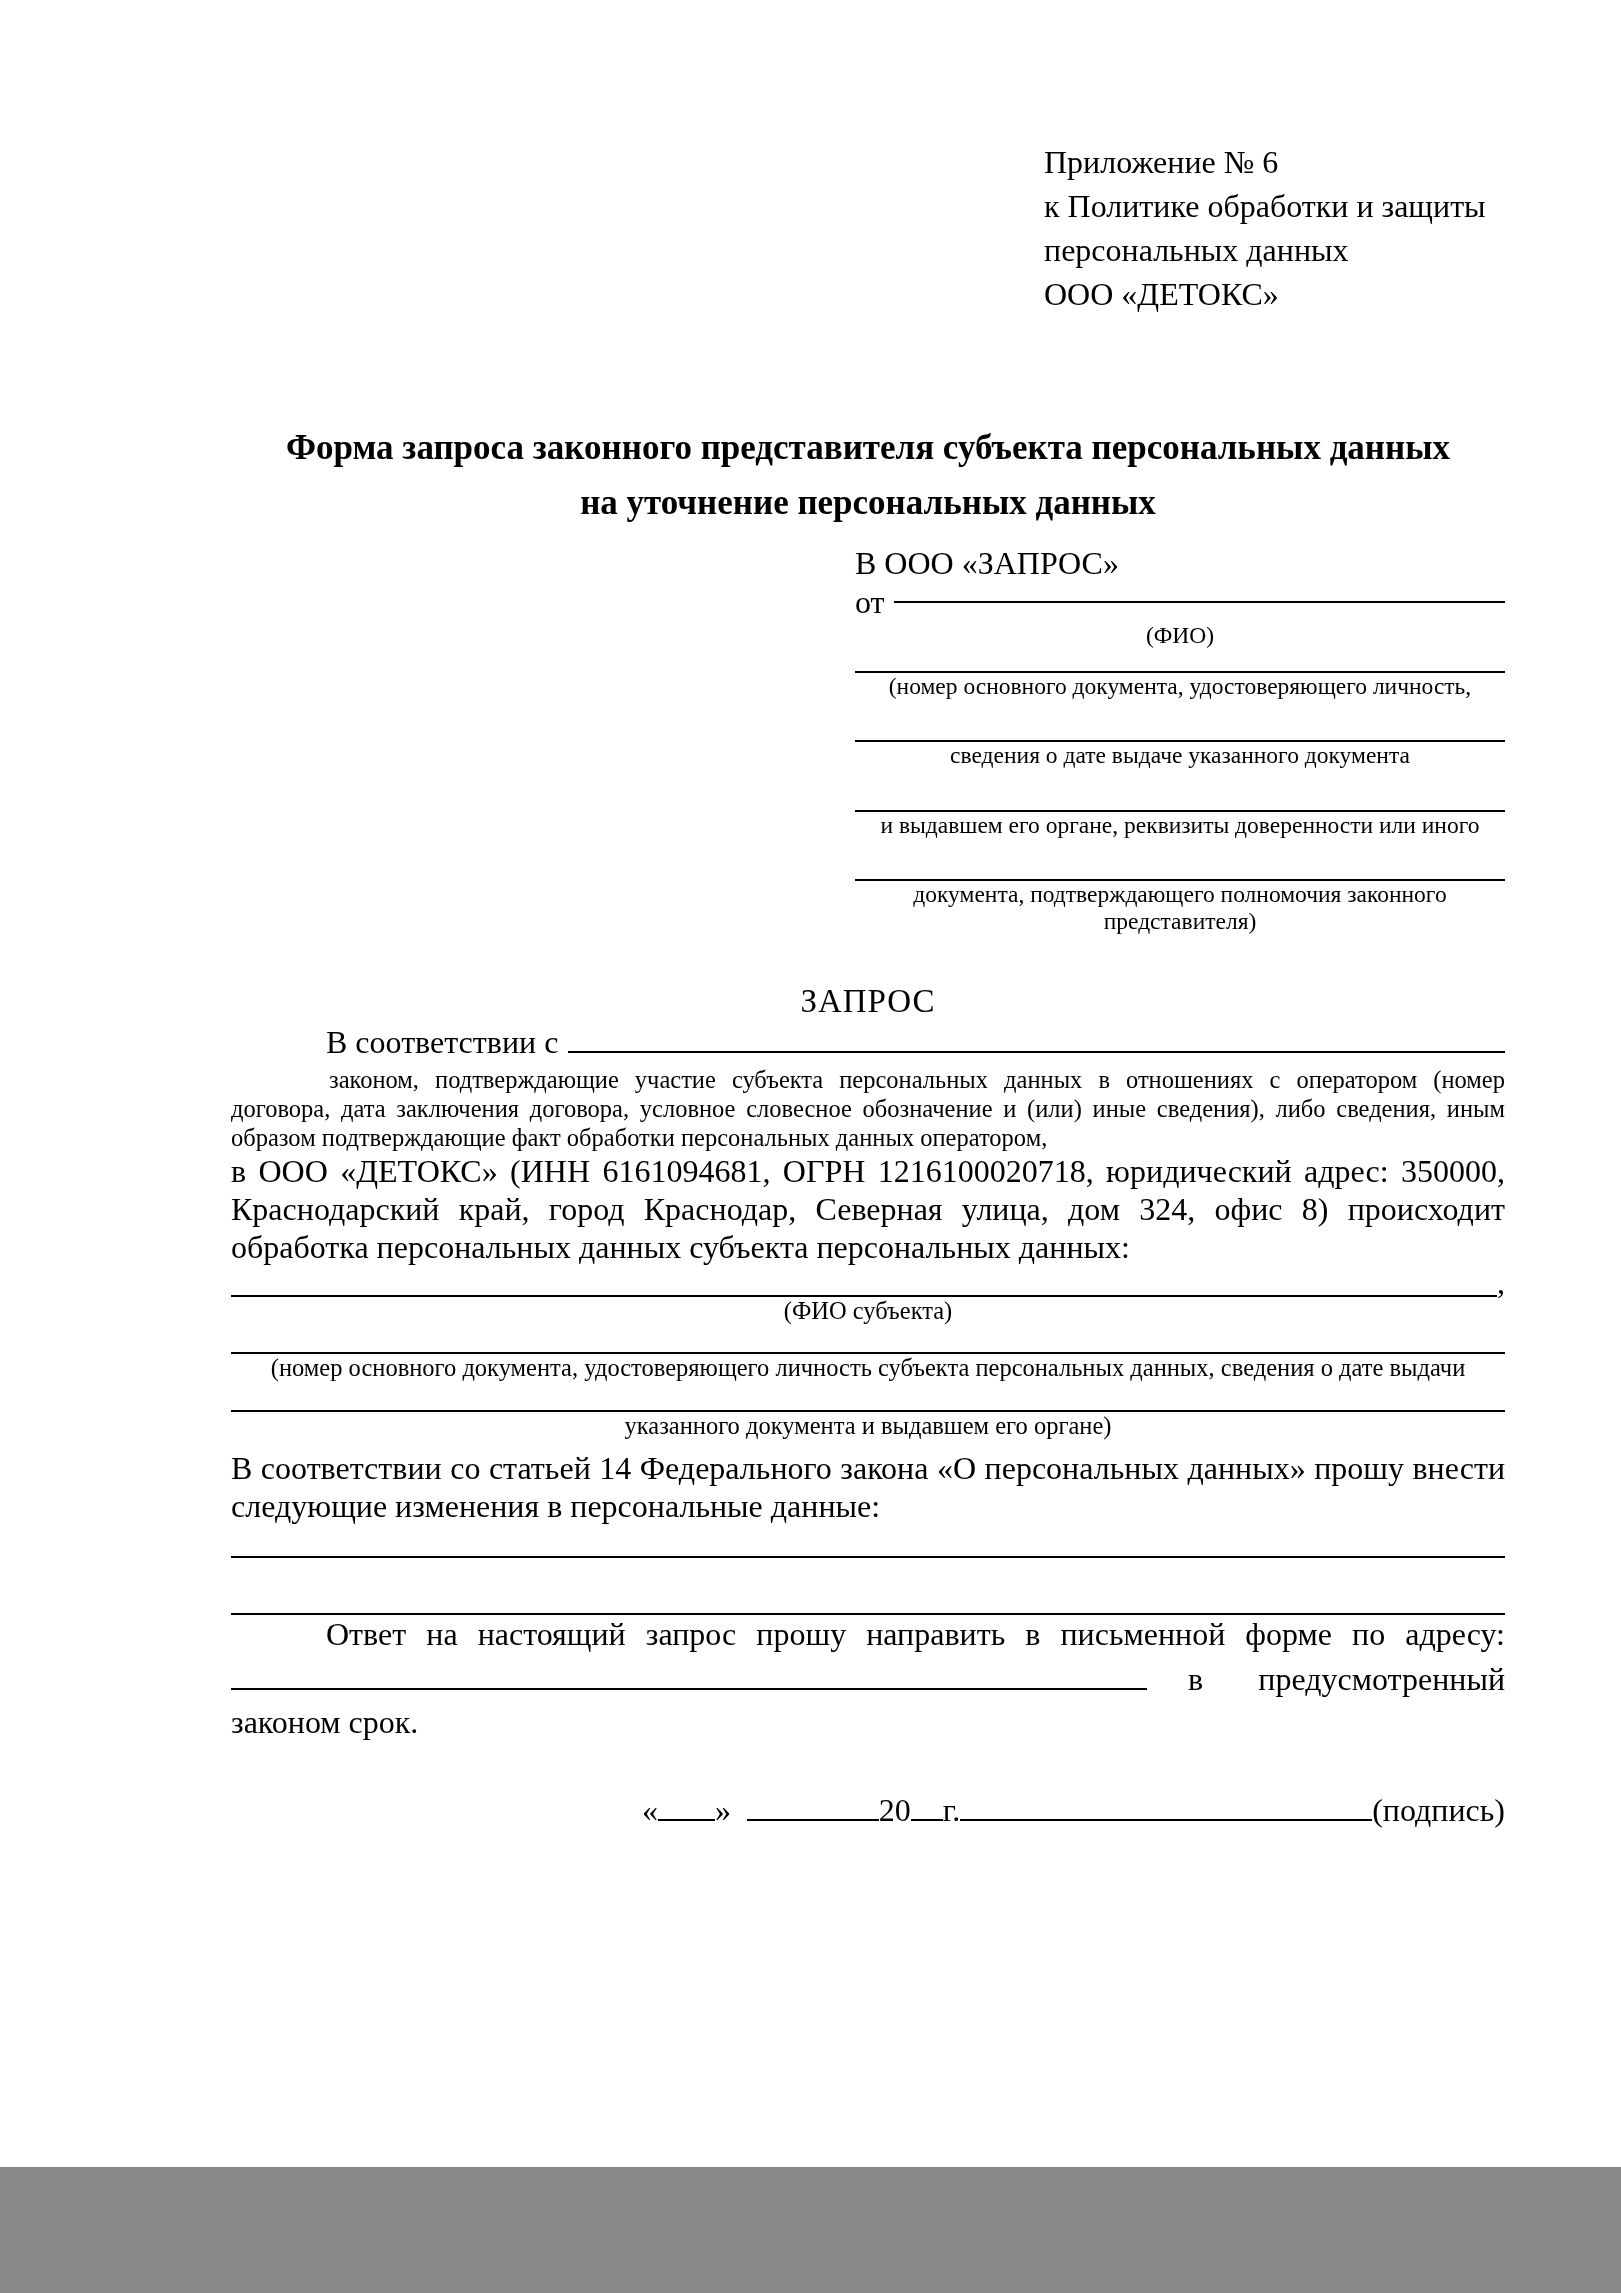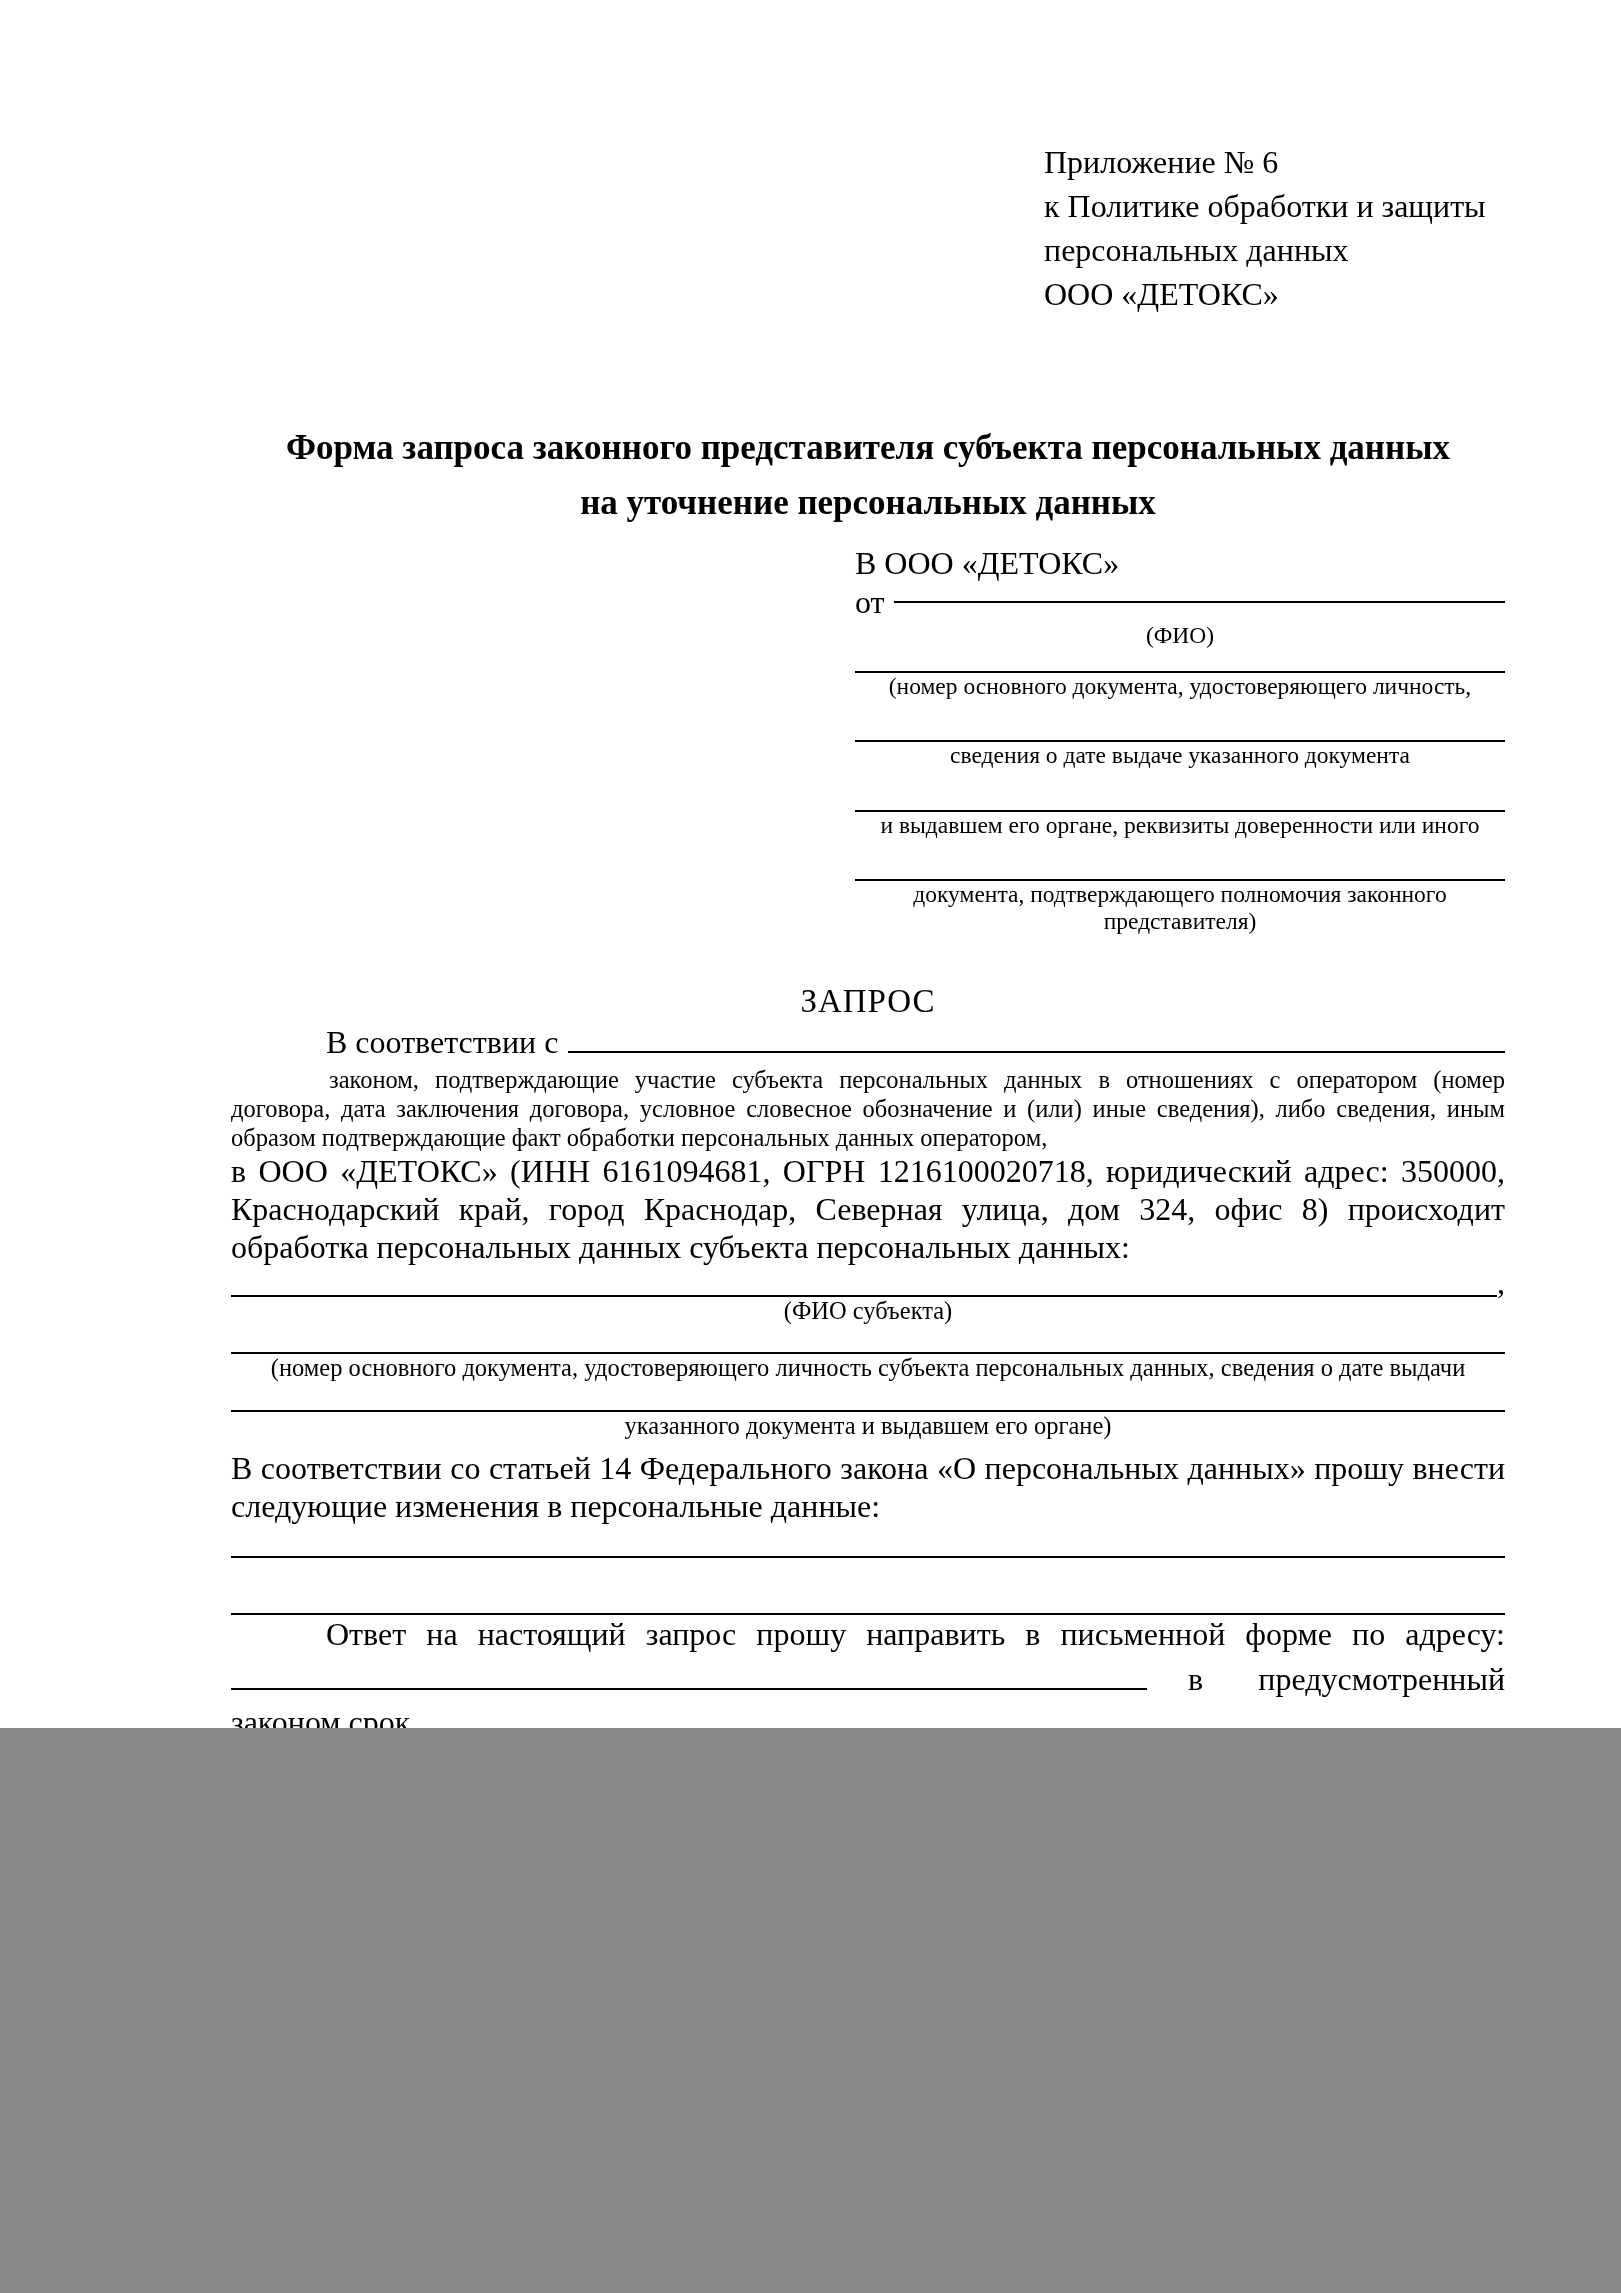--- a/index.html
+++ b/index.html
@@ -1,17 +1,17 @@
 <!DOCTYPE html>
 <html><head>
 <meta charset="utf-8">
 <style>
   html,body{margin:0;padding:0;background:#888;}
   .page{
-    width:1621px;height:1728px;background:#ffffff;color:#000;
+    width:1621px;height:2167px;background:#ffffff;color:#000;
     font-family:"Liberation Serif","DejaVu Serif",serif;
     position:relative;margin:0 auto;overflow:hidden;
   }
   .content{padding:140px 116px 0 231px;}
 
   
   .appendix{width:461px;margin-left:auto;font-size:32px;line-height:44px;}
 
   
   .title{margin-top:104px;font-weight:700;font-size:35px;line-height:55px;text-align:center;}
@@ -62,21 +62,21 @@
       <div>персональных данных</div>
       <div>ООО «ДЕТОКС»</div>
     </div>
 
     <div class="title">
       <div>Форма запроса законного представителя субъекта персональных данных</div>
       <div>на уточнение персональных данных</div>
     </div>
 
     <div class="addr">
-      <div>В ООО «ДЕТОКС»</div>
+      <div>В ООО «ЗАПРОС»</div>
       <div class="fill-row">
         <span class="from-label">от</span>
         <span class="ufill"></span>
       </div>
       <div class="cap">(ФИО)</div>
 
       <div class="field first">
         <div class="rule"></div>
         <div class="cap">(номер основного документа, удостоверяющего личность,</div>
       </div>

